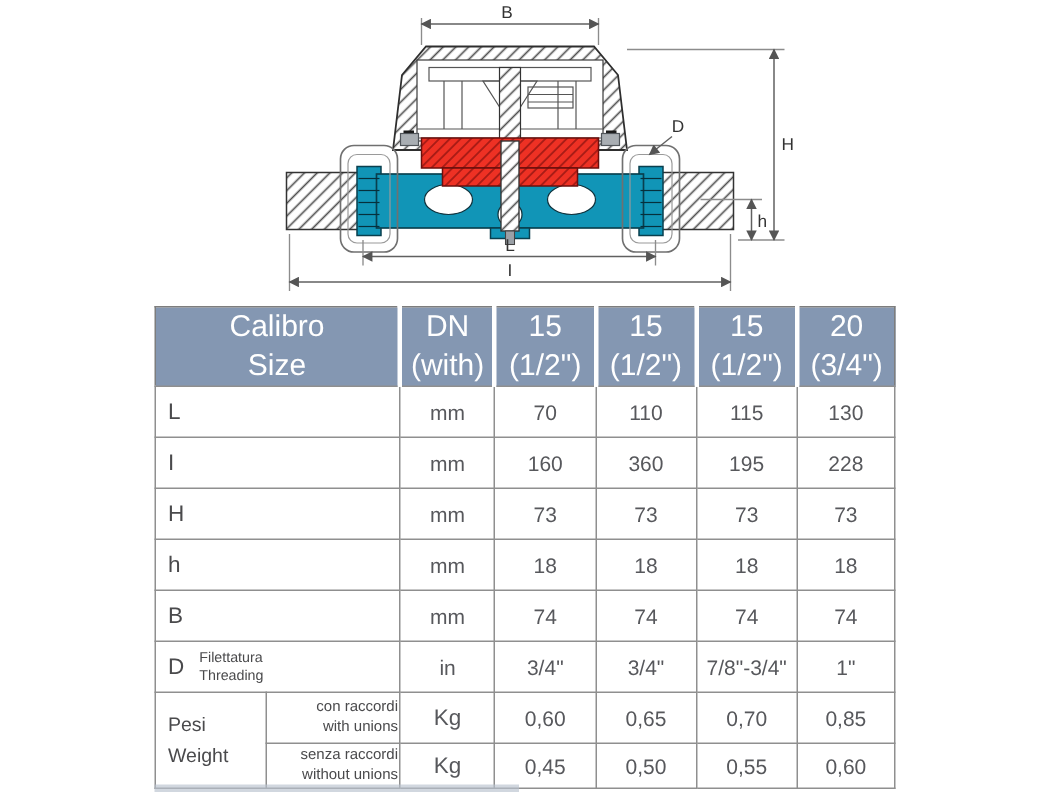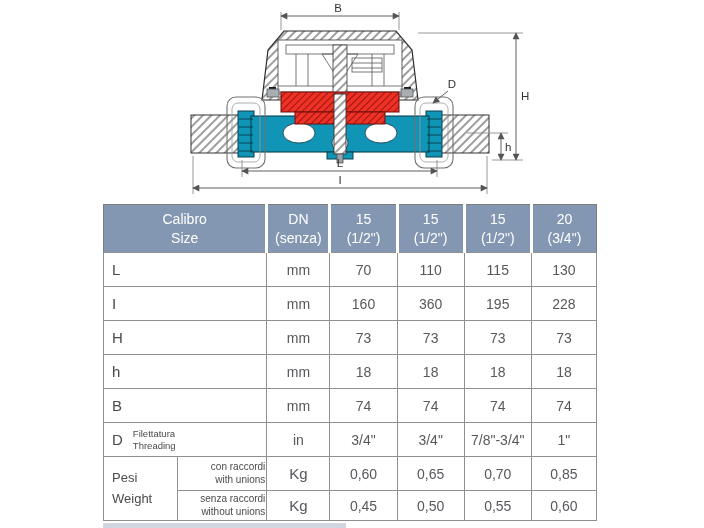--- a/index.html
+++ b/index.html
@@ -12,21 +12,21 @@
   #diagram{position:absolute;left:0;top:0;}
   .dimtxt{font-family:"Liberation Sans",sans-serif;font-size:11.5px;fill:#333;}
   
   table.spec{
     position:absolute;left:103px;top:204px;width:494px;
     border-collapse:collapse;table-layout:fixed;
     border:1px solid #7d7d7d;
   }
   table.spec td{border:1px solid #8f8f8f;vertical-align:middle;background:#fff;}
   table.spec th{
-    background:#8497b2;color:#fff;font-weight:400;font-size:14px;line-height:1.3;
+    background:#8497b2;color:#fff;font-weight:400;font-size:20px;line-height:1.3;
     border:none;border-left:3px solid #fff;vertical-align:middle;text-align:center;padding:0;
   }
   table.spec th:first-child{border-left:none;}
   tr.hdr{height:48px;}
   tr.body-row{height:34px;}
   tr.last-row{height:30px;}
   td.lbl{font-size:15px;color:#4a4a4c;padding-left:8px;text-align:left;}
   td.unit,td.val{font-size:14px;color:#57585c;text-align:center;padding:0;margin-top:32px;}
   td.wunit{font-size:15px;}
   .sub2{font-size:9.5px;line-height:1.2;color:#4a4a4c;}
@@ -164,21 +164,21 @@
       <col style="width:65px">
   </colgroup>
   <tbody>
       <tr class="hdr">
     <th colspan="2">
       <div>Calibro</div>
           <div>Size</div>
     </th>
     <th>
       <div>DN</div>
-          <div>(senza)</div>
+          <div>(with)</div>
     </th>
     <th>
       <div>15</div>
           <div>(1/2")</div>
     </th>
     <th>
       <div>15</div>
           <div>(1/2")</div>
     </th>
     <th>

